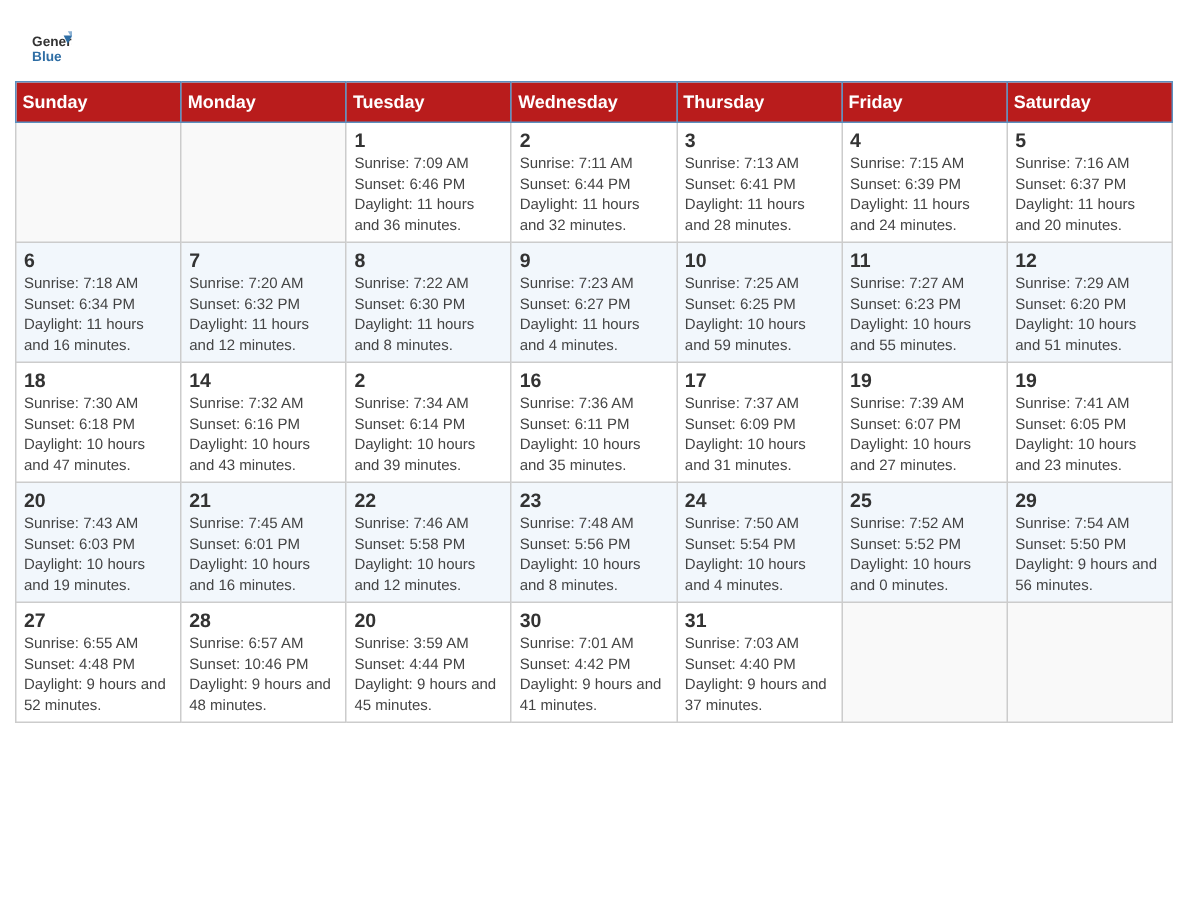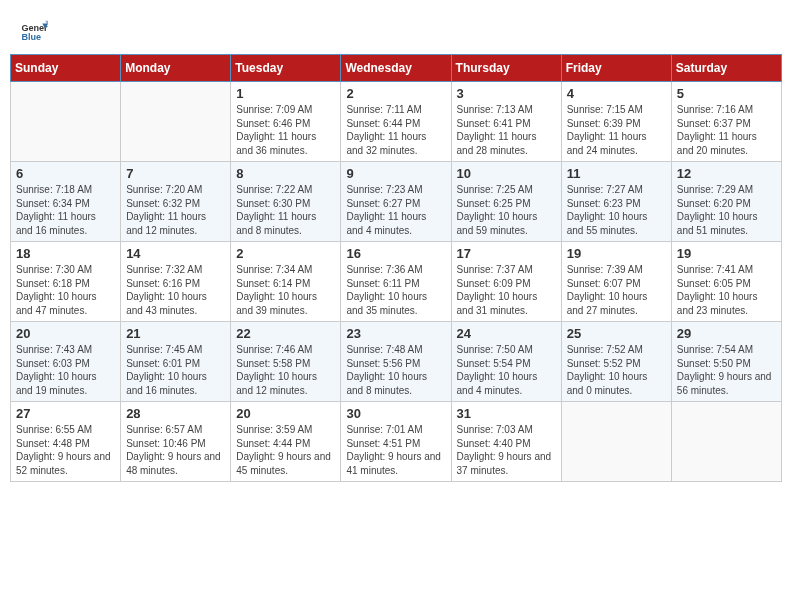--- a/index.html
+++ b/index.html
@@ -296,21 +296,21 @@
         </td>
         <td>
           <span class="day-number">20</span>
           <div class="cell-info">Sunrise: 3:59 AM
 Sunset: 4:44 PM
 Daylight: 9 hours and 45 minutes.</div>
         </td>
         <td>
           <span class="day-number">30</span>
           <div class="cell-info">Sunrise: 7:01 AM
-Sunset: 4:51 PM
+Sunset: 4:42 PM
 Daylight: 9 hours and 41 minutes.</div>
         </td>
         <td>
           <span class="day-number">31</span>
           <div class="cell-info">Sunrise: 7:03 AM
 Sunset: 4:40 PM
 Daylight: 9 hours and 37 minutes.</div>
         </td>
         <td class="empty"></td>
         <td class="empty"></td>

